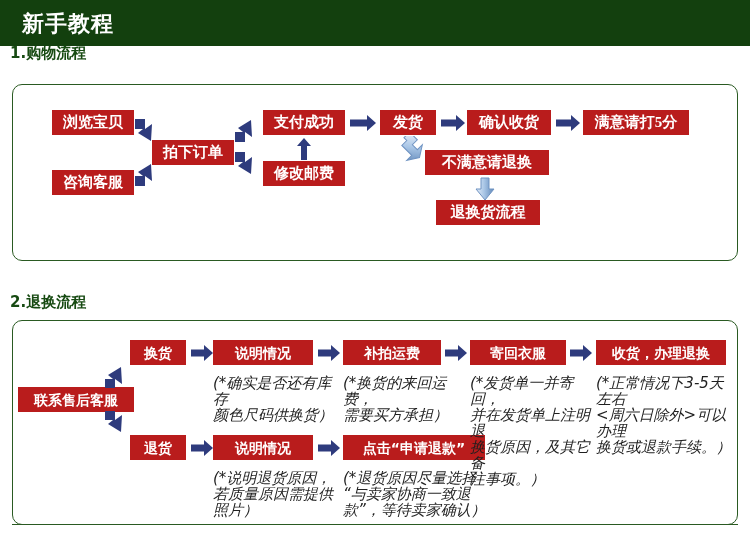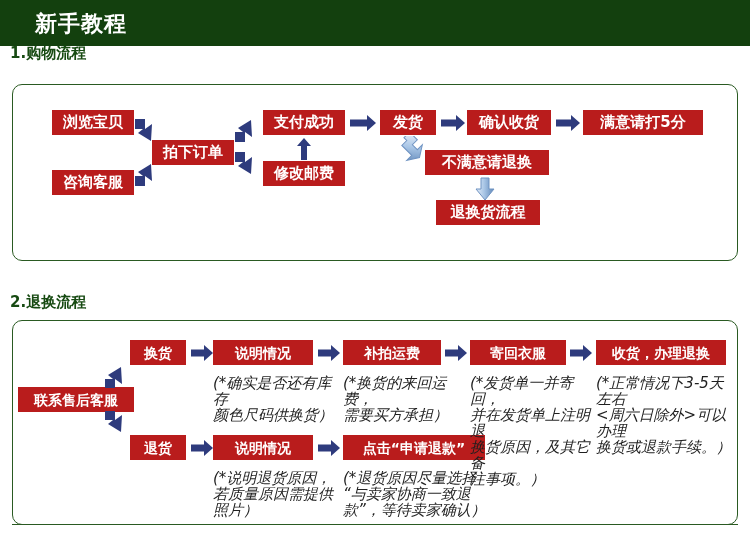--- a/index.html
+++ b/index.html
@@ -27,21 +27,20 @@
   }
   .banner-title {
     position: absolute;
     left: 22px;
     top: 9px;
     font-size: 22px;
     font-weight: bold;
     color: #ffffff;
     letter-spacing: 1px;
     white-space: nowrap;
-    margin-left: 13px;
   }
 
   
   .section-title {
     position: absolute;
     font-size: 15px;
     font-weight: bold;
     color: #174a12;
     white-space: nowrap;
   }
@@ -159,21 +158,21 @@
 
 <div class="panel" id="panel1"></div>
 
 <div class="box b1" style="left:52px;  top:110px; width:82px;  height:25px;">浏览宝贝</div>
 <div class="box b1" style="left:52px;  top:170px; width:82px;  height:25px;">咨询客服</div>
 <div class="box b1" style="left:152px; top:140px; width:82px;  height:25px;">拍下订单</div>
 <div class="box b1" style="left:263px; top:110px; width:82px;  height:25px;">支付成功</div>
 <div class="box b1" style="left:263px; top:161px; width:82px;  height:25px;">修改邮费</div>
 <div class="box b1" style="left:380px; top:110px; width:56px;  height:25px;">发货</div>
 <div class="box b1" style="left:467px; top:110px; width:84px;  height:25px;">确认收货</div>
-<div class="box b1" style="left:583px; top:110px; width:120px; height:25px;">满意请打5分</div>
+<div class="box b1" style="left:583px; top:110px; width:106px; height:25px;font-family:Liberation Serif, serif;">满意请打5分</div>
 <div class="box b1" style="left:425px; top:150px; width:124px; height:25px;">不满意请退换</div>
 <div class="box b1" style="left:436px; top:200px; width:104px; height:25px;">退换货流程</div>
 
 <svg class="diag-arrow" style="left:134px; top:115px;" width="24" height="30" viewBox="0 0 24 30">
   <polygon points="1,4 11,4 11,14 18,9 17,26 4,18 9,14 1,14" fill="#2e3b7d"></polygon>
 </svg>
 
 <svg class="diag-arrow" style="left:134px; top:160px;" width="24" height="30" viewBox="0 0 24 30">
   <polygon points="1,26 11,26 11,16 18,21 17,4 4,12 9,16 1,16" fill="#2e3b7d"></polygon>
 </svg>

